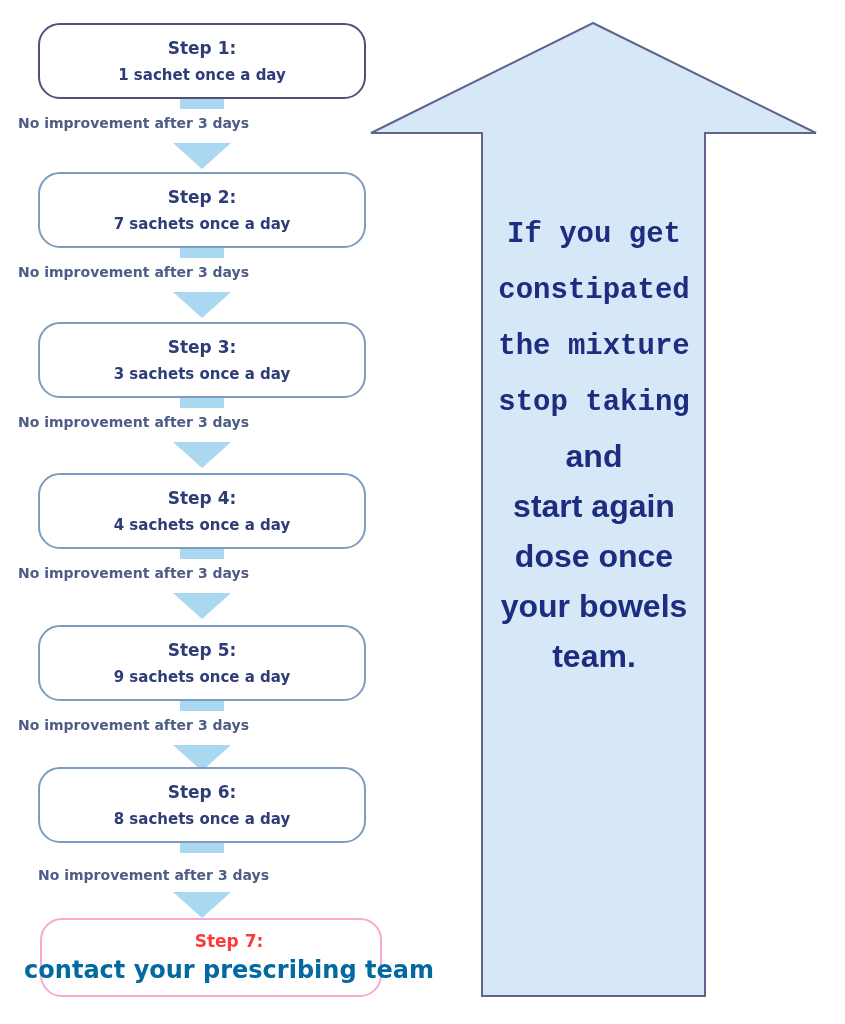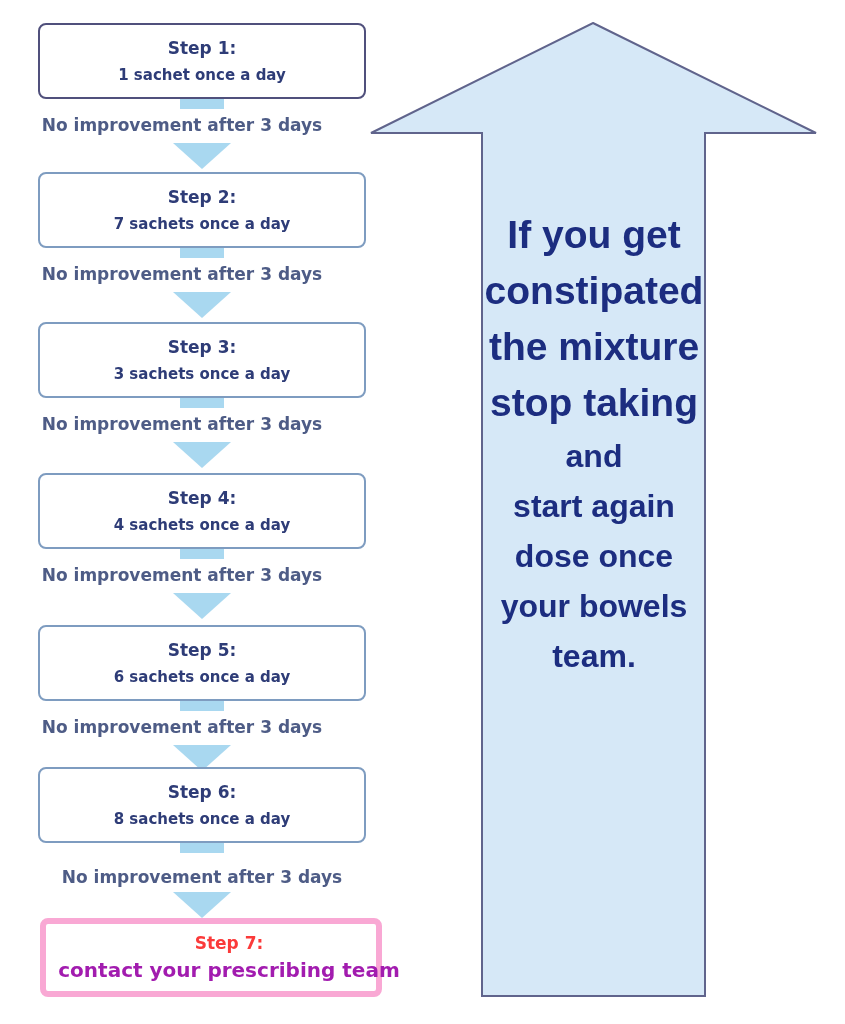--- a/index.html
+++ b/index.html
@@ -8,61 +8,61 @@
     position: relative; width: 845px; height: 1024px;
     background: #ffffff; overflow: hidden;
     font-family: "DejaVu Sans", sans-serif;
   }
   .steps-column { position: absolute; left: 38px; top: 23px; width: 328px; height: 985px; }
   .step-group { position: absolute; left: 0; width: 328px; }
 
   .step-box {
     position: absolute; left: 0; top: 0; z-index: 1;
     width: 328px; height: 76px; background: #ffffff;
-    border: 2px solid #7e9cc0; border-radius: 8px;
+    border: 2px solid #7e9cc0; border-radius: 22px;
     display: flex; flex-direction: column; align-items: center;
     justify-content: space-evenly; padding: 6px 4px;
   }
   .g1 .step-box { border-color: #50507c; }
   .step-title { font-size: 17px; font-weight: bold; color: #2e3c77; white-space: nowrap; }
   .step-dose  { font-size: 15px; font-weight: bold; color: #2e3c77; white-space: nowrap; }
 
   .g7 .step-box {
     left: 2px; width: 342px; height: 79px;
-    border: 6px solid #f9a8d4; justify-content: center; gap: 5px; padding-left: 40px;
+    border: 2px solid #f9a8d4; justify-content: center; gap: 5px; padding-left: 40px;
   }
   .g7 .step-title { color: #fb3a3a; }
-  .g7 .step-dose  { color: #a21caf; font-size: 20px; }
+  .g7 .step-dose  { color: #0369a1; font-size: 24px; }
 
   .connector-rect {
     position: absolute; top: 72px; left: 50%; transform: translateX(-50%);
     width: 44px; height: 14px; background: #a9d8f0; z-index: 0;
   }
   .gap-label {
     position: absolute; top: 92px; left: 0; width: 100%;
     transform: translateX(-20px);
-    text-align: center; font-size: 17px; font-weight: bold;
+    text-align: left; font-size: 14px; font-weight: bold;
     color: #4e5c86; white-space: nowrap;
   }
   .g6 .gap-label { top: 100px; transform: none; }
   .down-triangle {
     position: absolute; top: 120px; left: 50%; margin-left: -29px;
     width: 0; height: 0;
     border-left: 29px solid transparent; border-right: 29px solid transparent;
     border-top: 26px solid #a9d8f0;
   }
   .g6 .down-triangle { top: 125px; }
 
   .big-arrow { position: absolute; left: 370px; top: 22px; width: 448px; height: 976px; }
   .big-arrow svg { display: block; width: 448px; height: 976px; }
   .arrow-text {
     position: absolute; left: 112px; top: 185px; width: 224px;
     text-align: center; font-weight: bold; color: #1c2d80; white-space: nowrap;
   }
-  .arrow-line-primary   { font-family: Liberation Sans, sans-serif;   font-size: 39px; line-height: 56px; }
+  .arrow-line-primary   { font-family: Liberation Mono, monospace;   font-size: 29px; line-height: 56px; }
   .arrow-line-secondary { font-family: "Liberation Sans", sans-serif; font-size: 32px; line-height: 50px; }
 </style>
 </head>
 <body>
 
 <div class="canvas">
 
   <div class="steps-column">
 
     <div class="step-group g1" style="top:0px">
@@ -102,21 +102,21 @@
         <div class="step-dose">4 sachets once a day</div>
       </div>
       <div class="gap-label">No improvement after 3 days</div>
       <div class="down-triangle"></div>
     </div>
 
     <div class="step-group g5" style="top:602px">
       <div class="connector-rect"></div>
       <div class="step-box">
         <div class="step-title">Step 5:</div>
-        <div class="step-dose">6 sachets once a day</div>
+        <div class="step-dose">9 sachets once a day</div>
       </div>
       <div class="gap-label">No improvement after 3 days</div>
       <div class="down-triangle"></div>
     </div>
 
     <div class="step-group g6" style="top:744px">
       <div class="connector-rect"></div>
       <div class="step-box">
         <div class="step-title">Step 6:</div>
         <div class="step-dose">8 sachets once a day</div>

